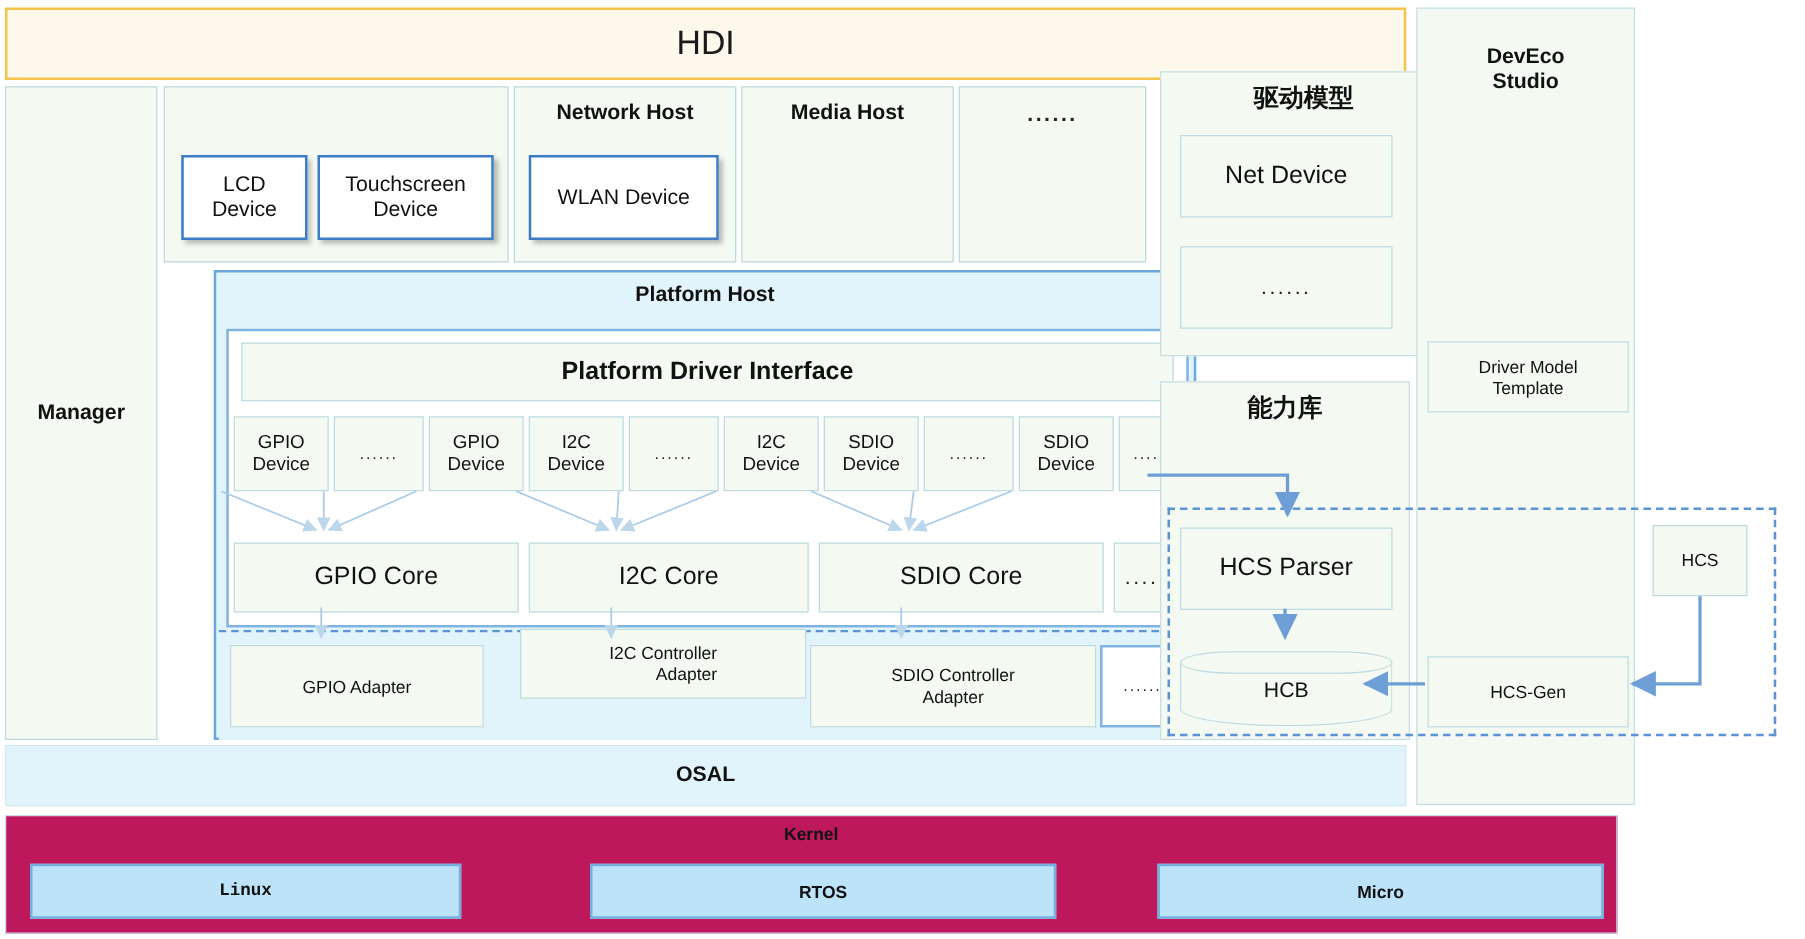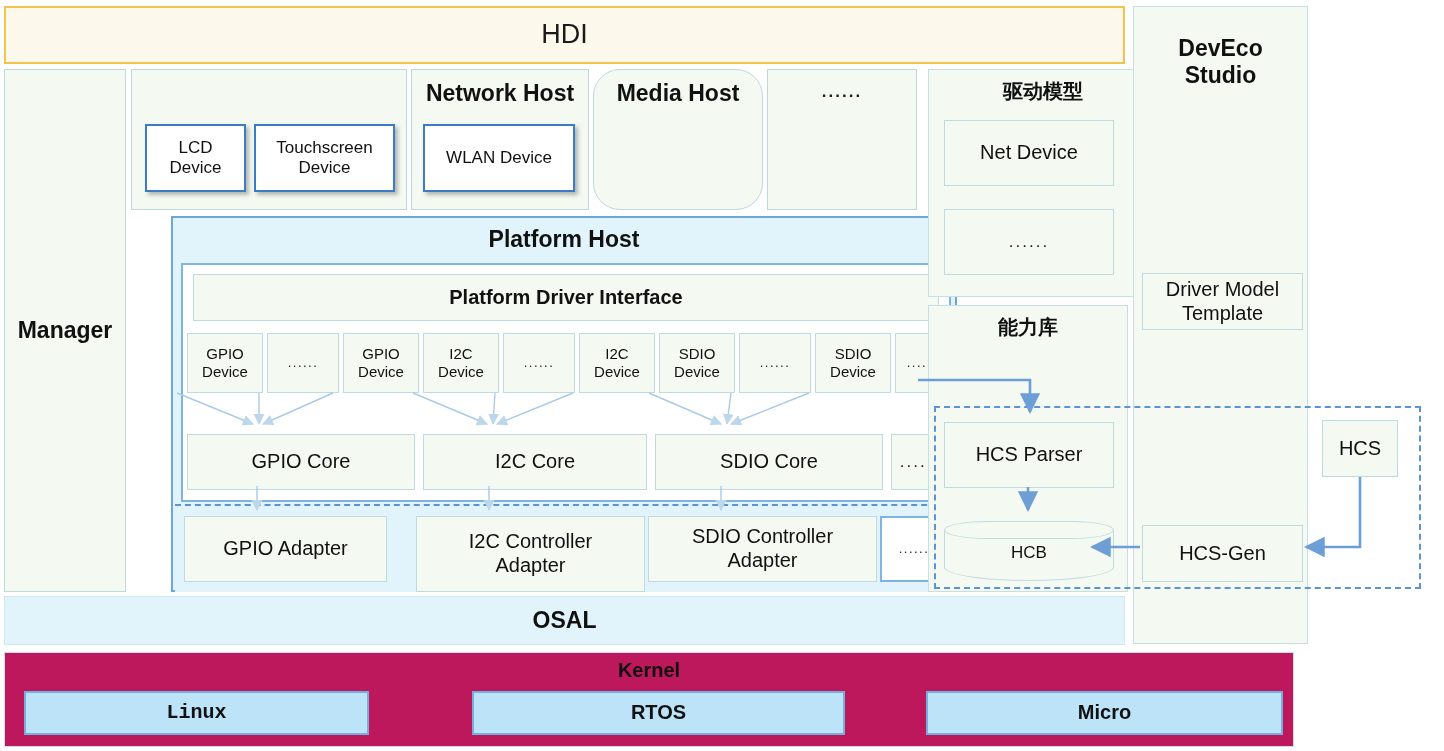--- a/index.html
+++ b/index.html
@@ -35,23 +35,23 @@
   }
   .white-blue-lite{background:#ffffff;border:2px solid #7fb3e2;}
   .osal{background:#e2f4fb;border:1px solid #cfe9f2;}
   .kernel{background:#be185d;border:1px solid #cdddf0;}
   .kernel-item{background:#bde3f9;border:2px solid #74afde;}
   .adapter-zone{background:#e2f4fb;}
 
   .b{font-weight:bold;}
   .f15{font-size:15px;}
   .f17{font-size:17px;}
-  .f19{font-size:20px;}
+  .f19{font-size:14px;}
   .f20{font-size:20px;}
-  .f21{font-size:23px;}
+  .f21{font-size:17px;}
 
   .dots{letter-spacing:2px;font-size:17px;color:#222;}
   .dots-sm{letter-spacing:1.5px;font-size:13px;color:#222;}
 
   
   .dash-region{border:2px dashed #5b93d6;background:transparent;}
   .dash-line{border-top:2px dashed #5b93d6;height:0;}
 
   svg.overlay{position:absolute;left:0;top:0;width:1444px;height:751px;pointer-events:none;}
 
@@ -86,21 +86,21 @@
 Device</div>
     <div class="box white-blue ctr f17" style="left:122px;top:54px;width:141px;height:68px;white-space:pre-line;">Touchscreen
 Device</div>
   </div>
 
   <div class="box panel-green" style="left:411px;top:69px;width:178px;height:141px;">
     <div class="box white-blue ctr f17" style="left:11px;top:54px;width:152px;height:68px;white-space:pre-line;">WLAN Device</div>
     <div class="box top b f21" style="left:0;top:10px;width:100%;height:28px;">Network Host</div>
   </div>
 
-  <div class="box panel-green" style="left:593px;top:69px;width:170px;height:141px;border-radius:27px;">
+  <div class="box panel-green" style="left:593px;top:69px;width:170px;height:141px;">
     <div class="box top b f21" style="left:0;top:10px;width:100%;height:28px;">Media Host</div>
   </div>
 
   <div class="box panel-green" style="left:767px;top:69px;width:150px;height:141px;">
     <div class="box top b dots" style="left:0;top:12px;width:100%;height:28px;">......</div>
   </div>
 
   <div class="box plat-host" style="left:131px;top:216px;width:786px;height:376px;">
 
     <div class="box top b f21" style="left:0;top:8px;width:100%;height:28px;">Platform Host</div>
@@ -130,28 +130,28 @@
       <div class="box inner-box ctr f20" style="left:240px;top:169px;width:224px;height:56px;">I2C Core</div>
       <div class="box inner-box ctr f20" style="left:472px;top:169px;width:228px;height:56px;">SDIO Core</div>
       <div class="box inner-box ctr dots" style="left:708px;top:169px;width:58px;height:56px;">......</div>
     </div>
 
     <div class="box dash-line" style="left:2px;top:286px;width:782px;"></div>
 
     <div class="box adapter-zone" style="left:2px;top:288px;width:782px;height:86px;"></div>
 
     <div class="box inner-box ctr f19" style="left:11px;top:298px;width:203px;height:66px;white-space:pre-line;">GPIO Adapter</div>
-    <div class="box inner-box ctr f19" style="left:243px;top:298px;width:229px;height:76px;white-space:pre-line;">I2C Controller
+    <div class="box inner-box ctr f19" style="left:243px;top:285px;width:229px;height:56px;white-space:pre-line;text-align:right;">I2C Controller
 Adapter</div>
     <div class="box inner-box ctr f19" style="left:475px;top:298px;width:229px;height:66px;white-space:pre-line;">SDIO Controller
 Adapter</div>
     <div class="box white-blue-lite ctr dots-sm" style="left:707px;top:298px;width:68px;height:66px;">......</div>
   </div>
 
-  <div class="box panel-green2" style="left:928px;top:69px;width:230px;height:228px;">
+  <div class="box panel-green2" style="left:928px;top:57px;width:230px;height:228px;">
     <div class="box top b f20" style="left:0;top:10px;width:100%;height:28px;">驱动模型</div>
     <div class="box inner-box ctr f20" style="left:15px;top:50px;width:170px;height:66px;">Net Device</div>
     <div class="box inner-box ctr dots" style="left:15px;top:139px;width:170px;height:66px;">......</div>
   </div>
 
   <div class="box panel-green2" style="left:928px;top:305px;width:200px;height:287px;">
     <div class="box top b f20" style="left:0;top:10px;width:100%;height:28px;">能力库</div>
     <div class="box inner-box ctr f20" style="left:15px;top:116px;width:170px;height:66px;">HCS Parser</div>
 
     <div class="box" style="left:15px;top:215px;width:170px;height:60px;">

